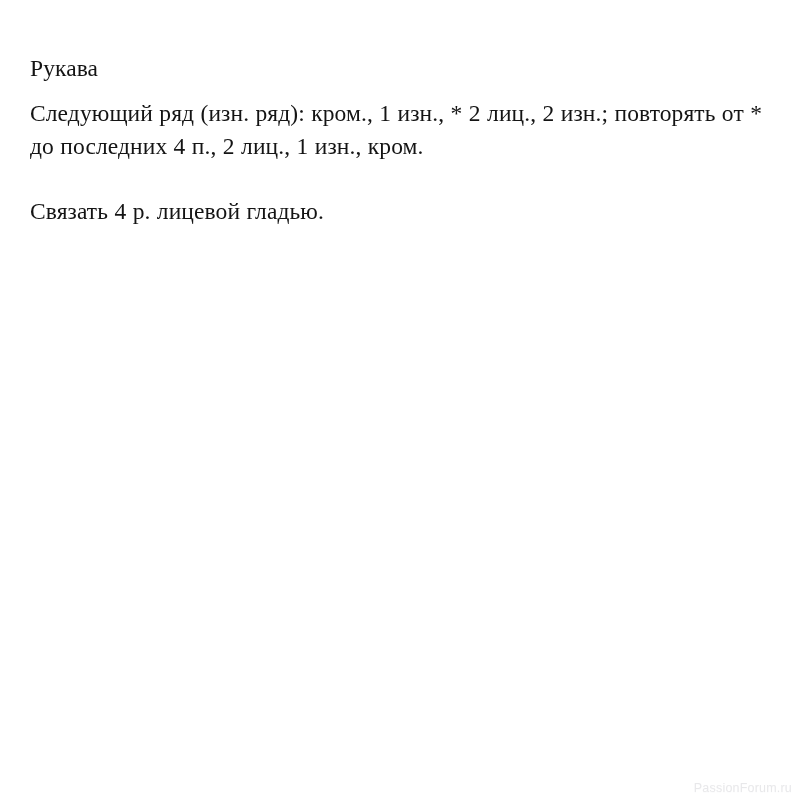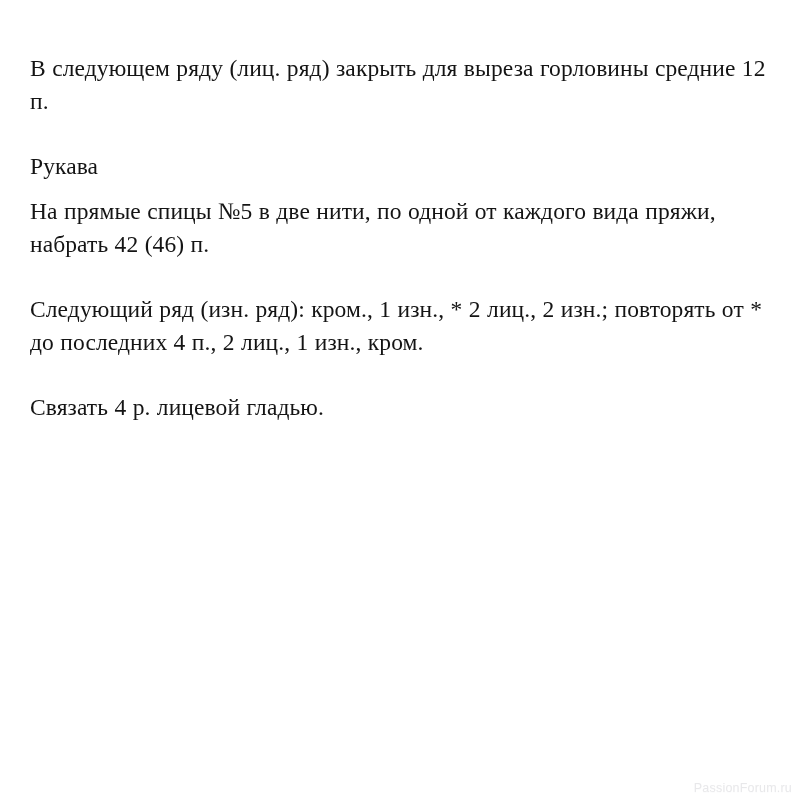--- a/index.html
+++ b/index.html
@@ -59,27 +59,25 @@
     text-shadow: 0 1px 0 #fcfcfd;
     user-select: none;
     white-space: nowrap;
   }
 </style>
 </head>
 <body>
 
 <div id="doc">
 
-  <p class="para">В следующем ряду (лиц. ряд) закрыть для выреза горловины средние 12 п.</p>
 
 
 
   <p class="para tight">Рукава</p>
 
-  <p class="para">На прямые спицы №5 в две нити, по одной от каждого вида пряжи, набрать 42 (46) п.</p>
 
   <p class="para">Следующий ряд (изн. ряд): кром., 1 изн., * 2 лиц., 2 изн.; повторять от * до последних 4 п., 2 лиц., 1 изн., кром.</p>
 
 
   <p class="para last">Связать 4 р. лицевой гладью.</p>
 
 </div>
 
 <div class="watermark">PassionForum.ru</div>
 

